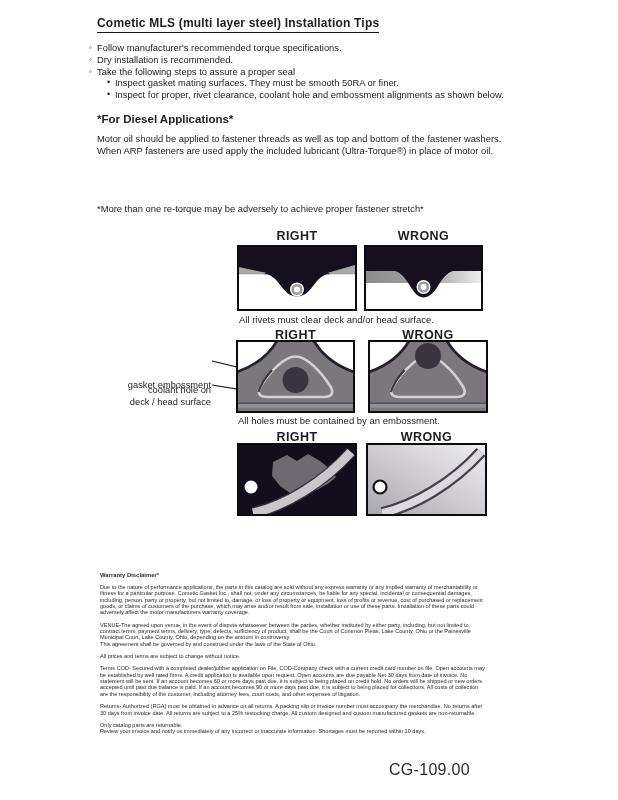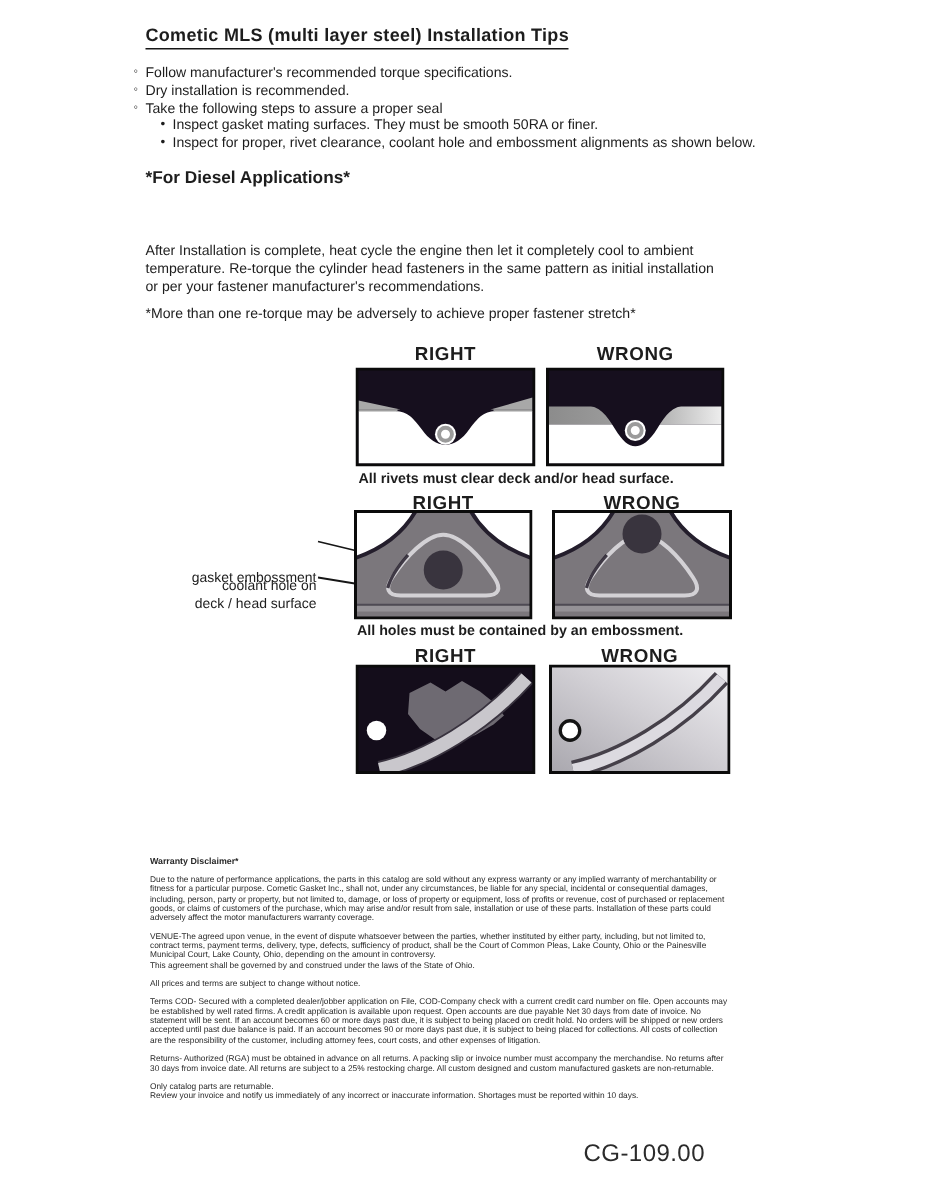--- a/index.html
+++ b/index.html
@@ -21,21 +21,21 @@
   .tip-row.sub { margin-left:18px; }
   .tip-row.sub .mk { width:8px; font-size:9px; }
 
   .diesel-head { left:97px; top:113px; font-size:11.5px; font-weight:bold; }
   .body-par { font-size:9.4px; line-height:11.8px; }
   .p1 { left:97px; top:133px; width:430px; }
   .p2 { left:97px; top:161px; width:430px; }
   .note { left:97px; top:203px; width:430px; }
 
   .rw-label { font-size:12.5px; font-weight:bold; letter-spacing:.4px; text-align:center; }
-  .fig-cap { font-size:9.5px; font-weight:bold; line-height:11.5px; }
+  .fig-cap { font-size:9.5px; font-weight:normal; line-height:11.5px; }
 
   .callout { font-size:9.3px; line-height:11.5px; text-align:right; width:121px; }
 
   .warranty { left:100px; top:572px; width:424px; color:#2a2a2a; }
   .warranty h4 { font-size:5.9px; font-weight:bold; margin-bottom:6px; }
   .warranty p { font-size:5.55px; line-height:6.35px; margin-bottom:6px; white-space:pre-line; }
 
   .footer-code { left:389px; top:761px; font-size:16px; color:#2b2b2b; letter-spacing:.3px; }
 </style>
 </head>
@@ -62,23 +62,22 @@
       <span class="mk">•</span>
       <span>Inspect gasket mating surfaces.  They must be smooth 50RA or finer.</span>
     </div>
     <div class="tip-row sub">
       <span class="mk">•</span>
       <span>Inspect for proper, rivet clearance, coolant hole and embossment alignments as shown below.</span>
     </div>
   </div>
 
   <div class="abs diesel-head">*For Diesel Applications*</div>
-  <div class="abs body-par pre p2">After Installation is complete, heat cycle the engine then let it completely cool to ambient
-temperature. Re-torque the cylinder head fasteners in the same pattern as initial installation
-or per your fastener manufacturer's recommendations.</div>
+  <div class="abs body-par pre p1">Motor oil should be applied to fastener threads as well as top and bottom of the fastener washers.
+When ARP fasteners are used apply the included lubricant (Ultra-Torque®) in place of motor oil.</div>
   <div class="abs body-par pre note">*More than one re-torque may be adversely to achieve proper fastener stretch*</div>
 
   <div class="abs rw-label" style="left:237px;top:229px;width:120px;">RIGHT</div>
   <div class="abs rw-label" style="left:364px;top:229px;width:119px;">WRONG</div>
 
   <svg class="abs" style="left:237px;top:245px;" width="120" height="66" viewBox="0 0 120 66">
     <rect x="1" y="1" width="118" height="64" fill="#160f1e"></rect>
     <path d="M2,29 H25 C34,29 37,32 44,41 C49,48 54,51.5 60,51.5 C66,51.5 71,48 76,41 C83,32 86,29 95,29 H118 V64 H2 Z" fill="#ffffff"></path>
     <path d="M2,28.6 H28" stroke="#9f9f9f" stroke-width="1.4" fill="none"></path>
     <path d="M92,28.6 H118" stroke="#9f9f9f" stroke-width="1.4" fill="none"></path>

